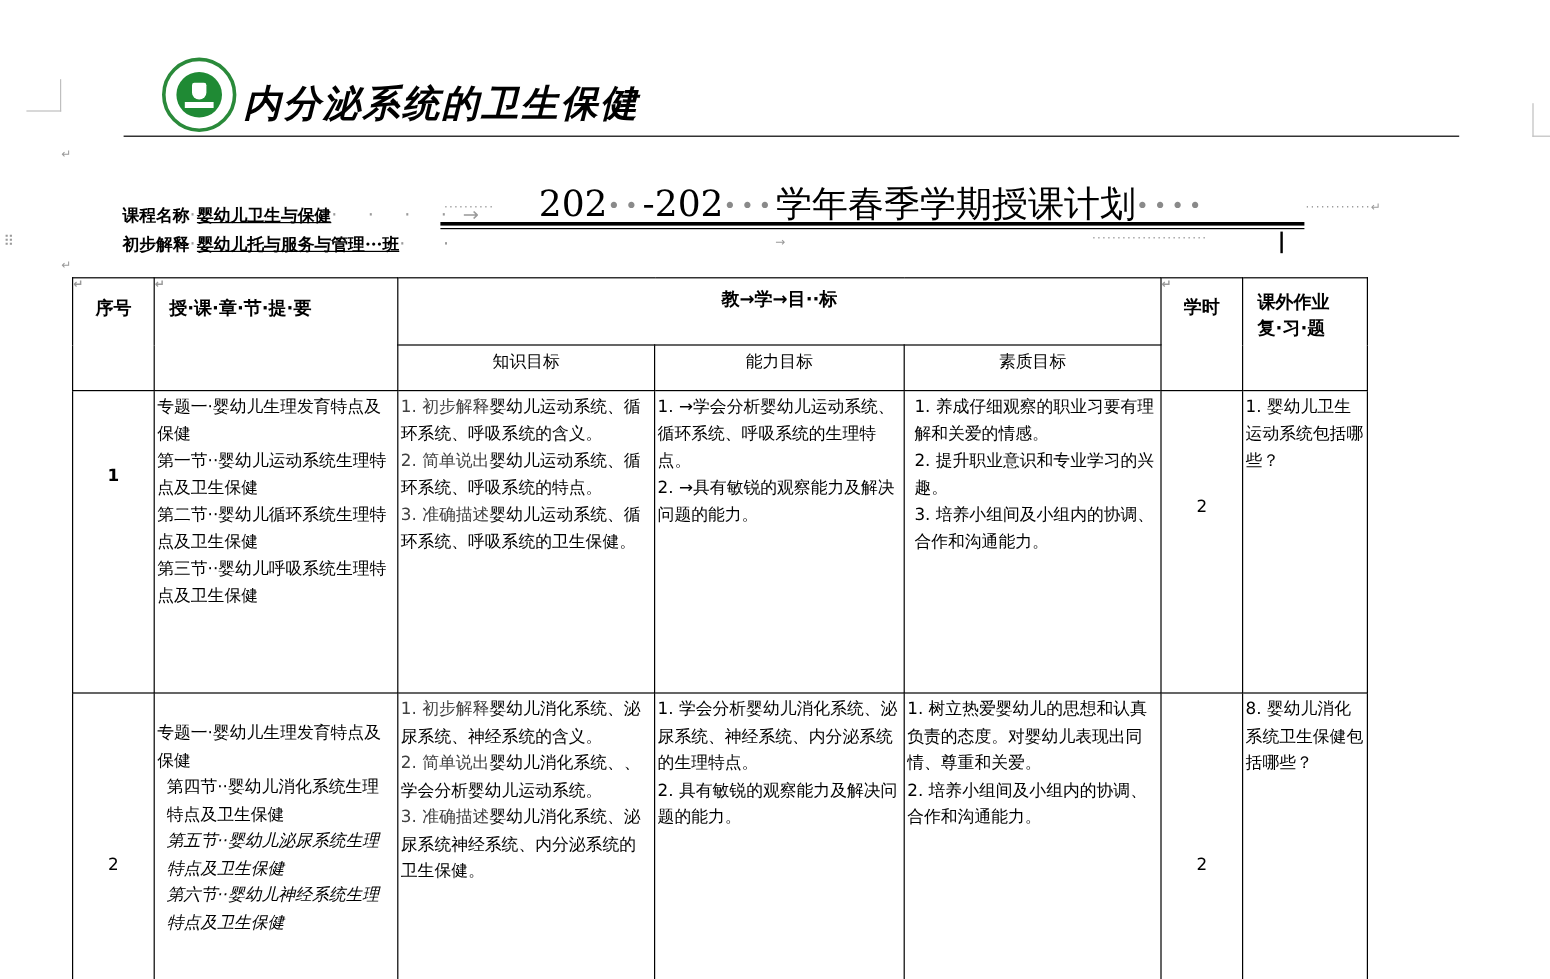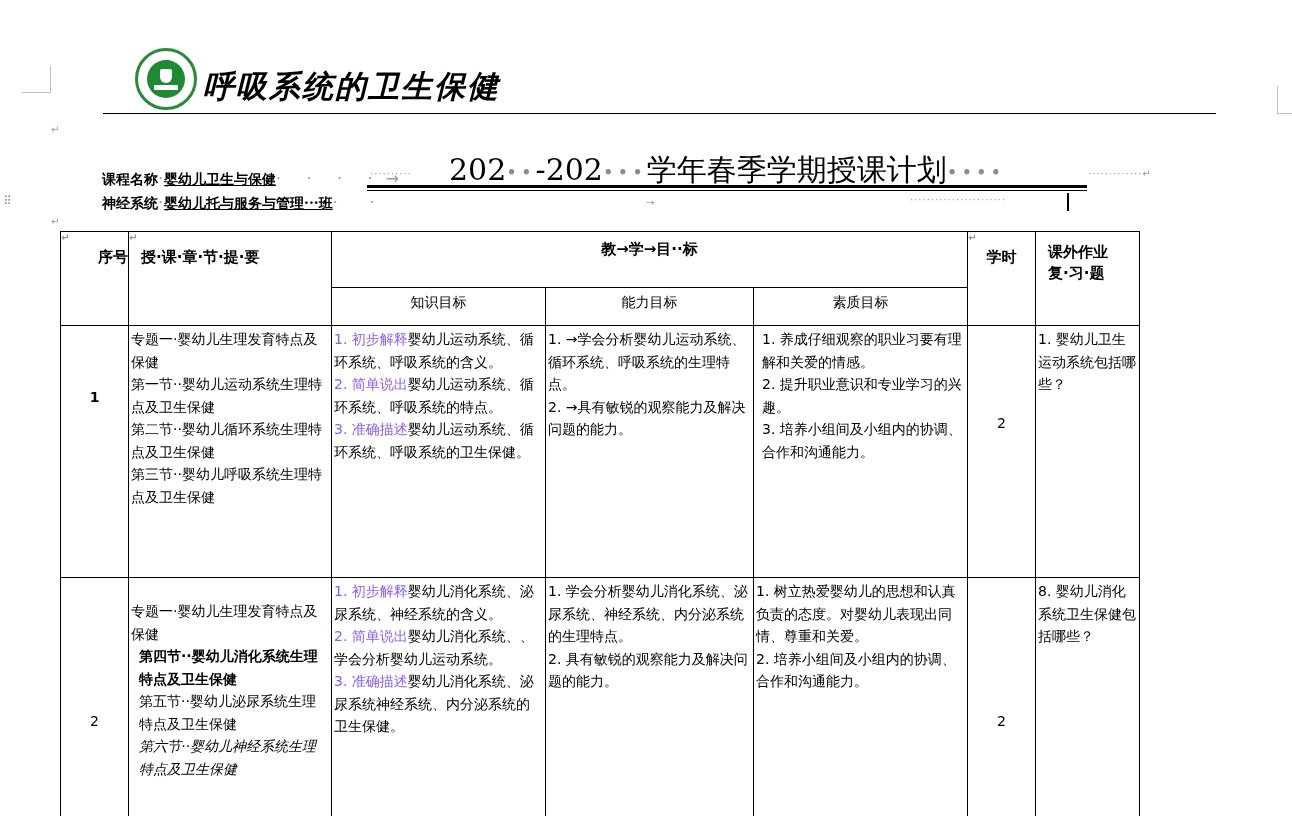--- a/index.html
+++ b/index.html
@@ -30,47 +30,47 @@
   .title .gd { color:#8a8a8a; font-size:18px; vertical-align:middle; letter-spacing:4px; }
   .dbl { position:absolute; left:367px; width:720px; height:0; border-top:3px solid #000; }
   .dbl2 { position:absolute; left:367px; width:720px; height:0; border-top:1.5px solid #000; }
 
   
   table.plan { position:absolute; left:60px; top:231px; border-collapse:collapse; table-layout:fixed;
                font-family:"DejaVu Sans", sans-serif; font-size:14px; }
   table.plan td { border:1px solid #000; vertical-align:top; padding:0; line-height:22.5px; }
   .hdr { font-weight:bold; font-size:15px; }
   .center { text-align:center; }
-  .red { color:#8b5cf6; }
+  .red { color:#404040; }
   .cell-pad { padding:2px 3px 0 2px !important; }
   .mark { color:#9a9a9a; font-size:10px; }
 </style>
 </head>
 <body>
 
 <div class="corner" style="left:22px;top:66px;width:28px;height:26px;border-width:0 1px 1px 0;"></div>
 <div class="corner" style="left:1277px;top:86px;width:15px;height:27px;border-width:0 0 1px 1px;"></div>
 <div class="abs pm" style="left:51px;top:124px;">↵</div>
 <div class="abs pm" style="left:3px;top:194px;font-size:12px;letter-spacing:-1px;">⠿</div>
 <div class="abs pm" style="left:51px;top:216px;">↵</div>
 
 <div class="logo">
   <div class="inner">
       <div class="leaf"></div>
       <div class="book"></div>
     </div>
 </div>
-<div class="school-name">呼吸系统的卫生保健</div>
+<div class="school-name">内分泌系统的卫生保健</div>
 <div class="hrule"></div>
 
 <div class="abs" style="left:102px;top:169px;white-space:nowrap;">
   <span class="meta-label">课程名称</span><span class="dots">·</span><span class="meta-val">婴幼儿卫生与保健</span><span class="dots">·&nbsp;&nbsp;&nbsp;&nbsp;·&nbsp;&nbsp;&nbsp;&nbsp;·&nbsp;&nbsp;&nbsp;&nbsp;·&nbsp;&nbsp;→</span>
 </div>
 <div class="abs" style="left:102px;top:193px;white-space:nowrap;">
-  <span class="meta-label">神经系统</span><span class="dots">·</span><span class="meta-val">婴幼儿托与服务与管理···班</span><span class="dots">·&nbsp;&nbsp;&nbsp;&nbsp;&nbsp;·</span>
+  <span class="meta-label">初步解释</span><span class="dots">·</span><span class="meta-val">婴幼儿托与服务与管理···班</span><span class="dots">·&nbsp;&nbsp;&nbsp;&nbsp;&nbsp;·</span>
 </div>
 
 <div class="abs dots" style="left:370px;top:168px;font-size:10px;">··········</div>
 <div class="title">
   <span>202</span><span class="gd">••</span><span>-</span><span>202</span><span class="gd">•••</span><span>学年春季学期授课计划</span><span class="gd">••••</span>
 </div>
 <div class="dbl" style="top:185px;"></div>
 <div class="dbl2" style="top:190px;"></div>
 <div class="abs dots" style="left:1088px;top:168px;font-size:10px;">·············<span class="pm">↵</span></div>
 <div class="abs pm" style="left:646px;top:197px;">→</div>
@@ -84,21 +84,21 @@
       <col style="width:214px">
       <col style="width:208px">
       <col style="width:214px">
       <col style="width:68px">
       <col style="width:104px">
   </colgroup>
   <tbody>
       <tr style="height:56px;">
     <td rowspan="2" class="hdr center" style="vertical-align:top;">
       <div class="mark" style="text-align:left;line-height:12px;">↵</div>
-      <div style="padding-top:2px;text-align:right;">序号</div>
+      <div style="padding-top:2px;">序号</div>
     </td>
     <td rowspan="2" class="hdr">
       <div class="mark" style="line-height:12px;">↵</div>
       <div style="padding:2px 0 0 12px;">授·课·章·节·提·要</div>
     </td>
     <td colspan="3" class="hdr center" style="padding-top:6px;">
       <span>教→学→目··标</span>
     </td>
     <td rowspan="2" class="hdr center">
       <div class="mark" style="text-align:left;line-height:12px;">↵</div>
@@ -146,22 +146,22 @@
       <div>1. 婴幼儿卫生运动系统包括哪些？</div>
     </td>
   </tr>
 
   <tr style="height:240px;">
     <td class="center" style="padding-top:132px;">
       <span>2</span>
     </td>
     <td class="cell-pad" style="padding-top:22px !important;">
       <div>专题一·婴幼儿生理发育特点及保健</div>
-      <div style="padding-left:8px;font-weight:bold;">第四节··婴幼儿消化系统生理特点及卫生保健</div>
-      <div style="padding-left:8px;">第五节··婴幼儿泌尿系统生理特点及卫生保健</div>
+      <div style="padding-left:8px;">第四节··婴幼儿消化系统生理特点及卫生保健</div>
+      <div style="padding-left:8px;font-style:italic;">第五节··婴幼儿泌尿系统生理特点及卫生保健</div>
       <div style="padding-left:8px;font-style:italic;">第六节··婴幼儿神经系统生理特点及卫生保健</div>
     </td>
     <td class="cell-pad">
       <div><span class="red">1. 初步解释</span><span>婴幼儿消化系统、泌尿系统、神经系统的含义。</span></div>
       <div><span class="red">2. 简单说出</span><span>婴幼儿消化系统、、学会分析婴幼儿运动系统。</span></div>
       <div><span class="red">3. 准确描述</span><span>婴幼儿消化系统、泌尿系统神经系统、内分泌系统的卫生保健。</span></div>
     </td>
     <td class="cell-pad">
       <div>1. 学会分析婴幼儿消化系统、泌尿系统、神经系统、内分泌系统的生理特点。</div>
       <div>2. 具有敏锐的观察能力及解决问题的能力。</div>

